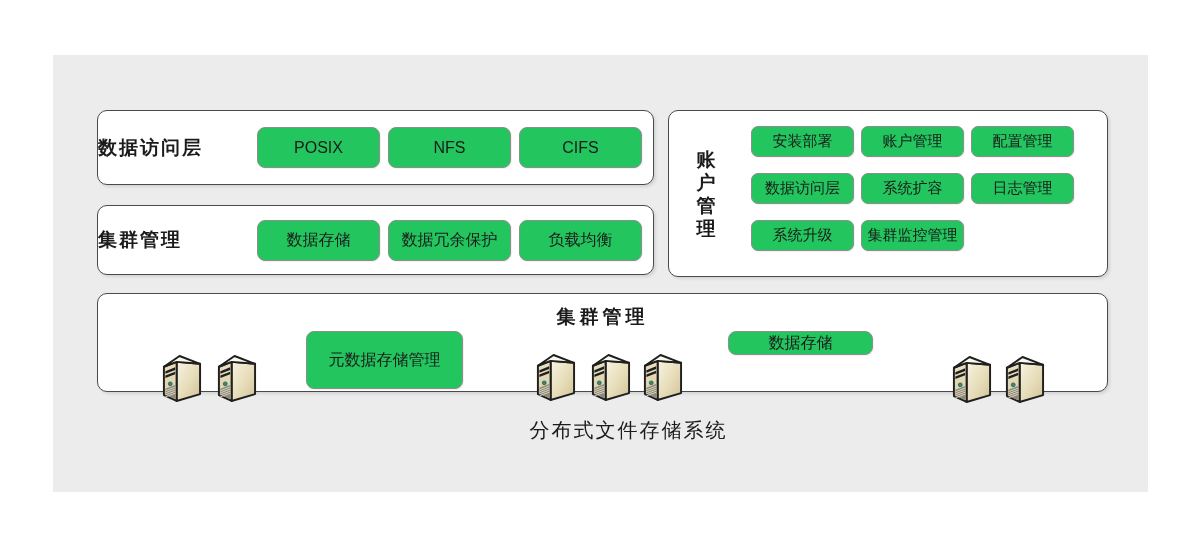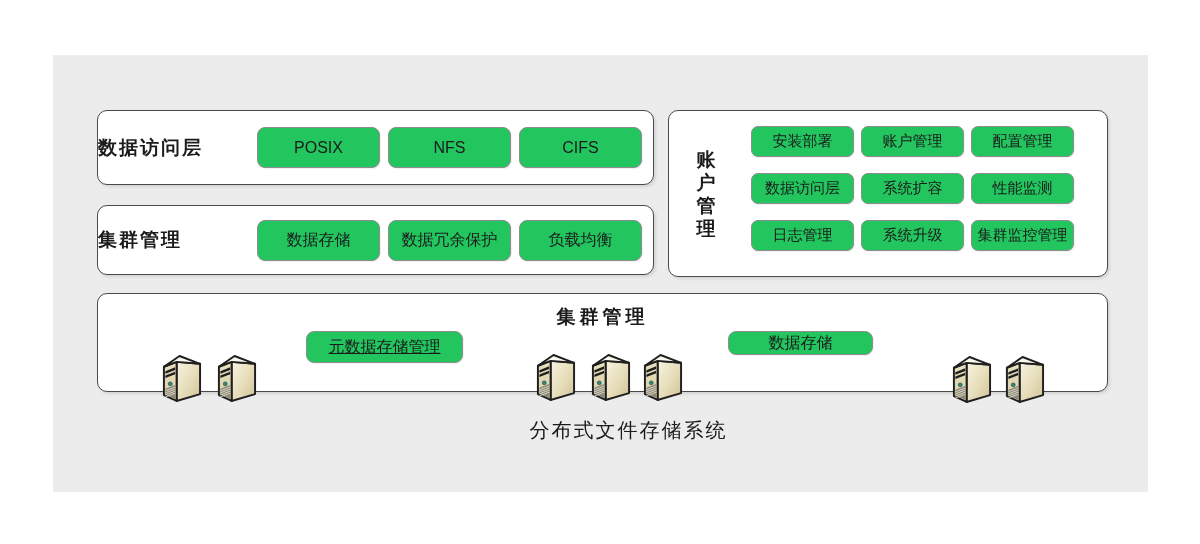--- a/index.html
+++ b/index.html
@@ -45,21 +45,21 @@
   .ops-grid{
     position:absolute;left:82px;top:15px;
     display:grid;grid-template-columns:repeat(3,103px);grid-auto-rows:31px;
     column-gap:7px;row-gap:16px;
   }
   .chip-sm{font-size:15px;border-radius:7px;}
   .bottom-title{
     margin-top:10px;text-align:center;
     font-size:19px;font-weight:bold;letter-spacing:4px;
   }
-  .chip-meta{position:absolute;left:208px;top:37px;width:157px;height:32px;text-decoration:underline;}
+  .chip-meta{position:absolute;left:208px;top:37px;width:157px;height:58px;}
   .chip-data{position:absolute;left:630px;top:37px;width:145px;height:24px;}
   .caption{
     position:absolute;left:0;top:364px;width:100%;
     text-align:center;font-size:20px;letter-spacing:2px;line-height:23px;margin-left:28px;
   }
   .server{position:absolute;width:43px;height:53px;z-index:5;}
   .hidden-defs{position:absolute;width:0;height:0;overflow:hidden;}
 </style>
 </head>
 <body>
@@ -113,21 +113,20 @@
     </div>
 
     <div class="box box-ops">
       <div class="vtitle">账户管理</div>
       <div class="ops-grid">
         <div class="chip chip-sm">安装部署</div>
         <div class="chip chip-sm">账户管理</div>
         <div class="chip chip-sm">配置管理</div>
         <div class="chip chip-sm">数据访问层</div>
         <div class="chip chip-sm">系统扩容</div>
-        <div class="chip chip-sm">性能监测</div>
         <div class="chip chip-sm">日志管理</div>
         <div class="chip chip-sm">系统升级</div>
         <div class="chip chip-sm">集群监控管理</div>
       </div>
     </div>
 
     <div class="box box-bottom">
       <div class="bottom-title">集群管理</div>
       <div class="chip chip-meta">元数据存储管理</div>
       <div class="chip chip-data">数据存储</div>

